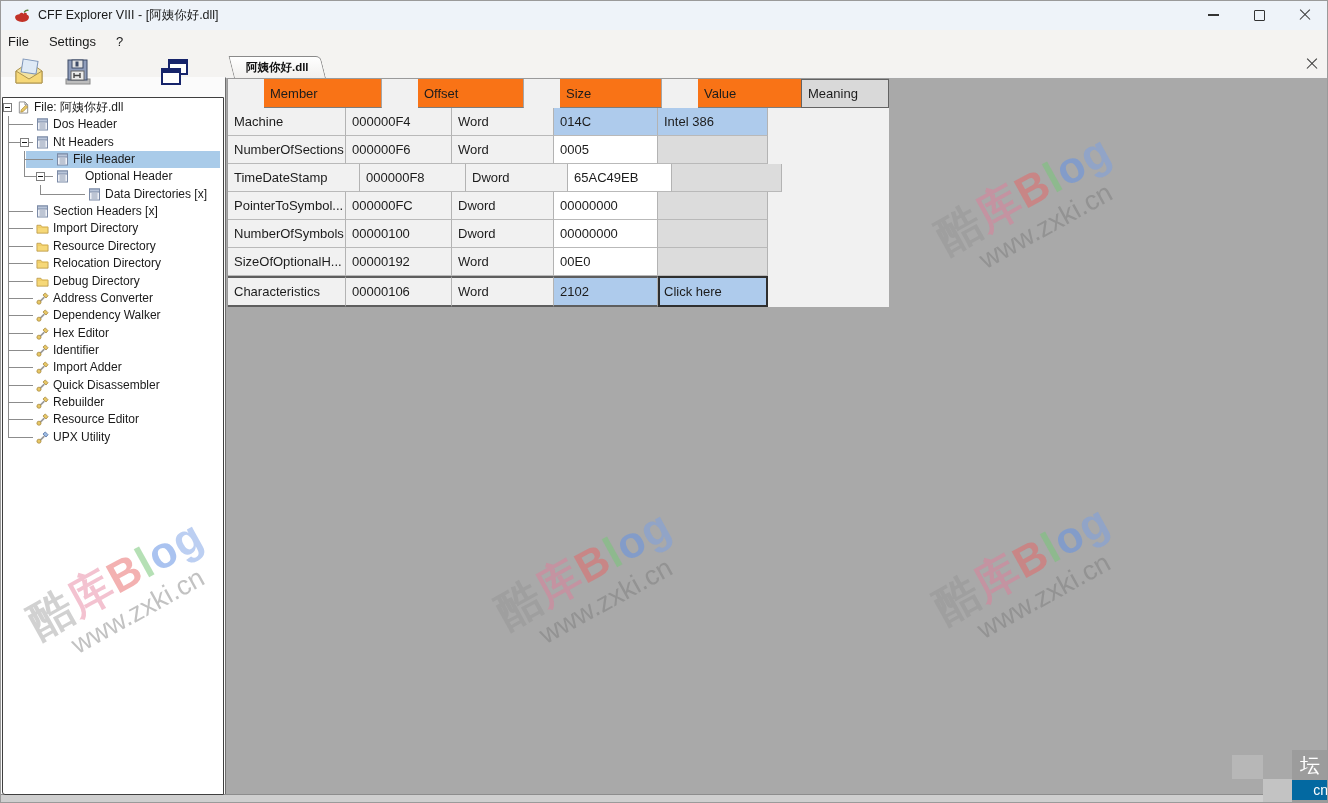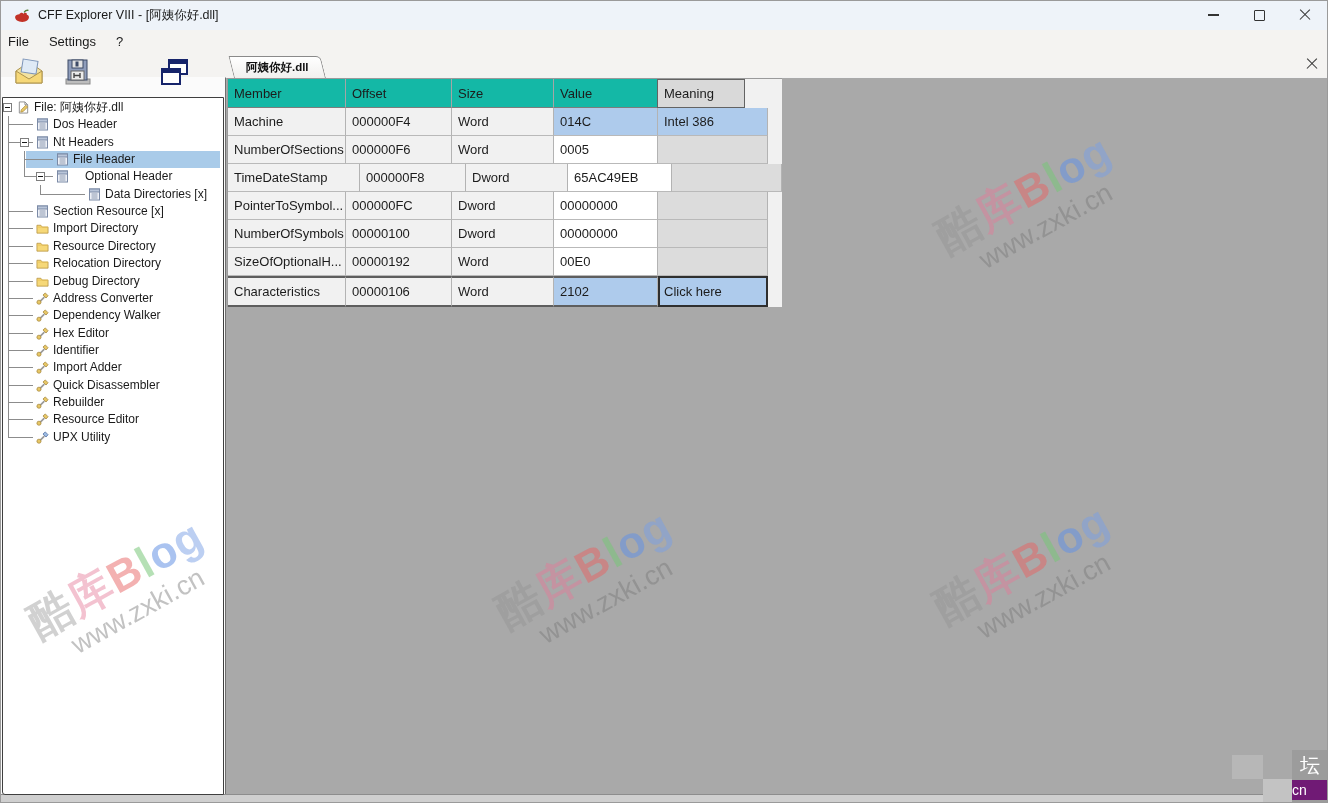--- a/index.html
+++ b/index.html
@@ -55,21 +55,21 @@
   .tree-row .t-icon{position:absolute;top:2px;width:13px;height:13px;}
   .tree-row .t-icon svg{width:13px;height:13px;}
   .tree-row .t-label{position:absolute;top:0;white-space:nowrap;}
   .tree-row.bold .t-label{font-weight:normal;}
   .guide{position:absolute;width:1px;background:#8c8c8c;}
 
   
   .datatable{position:absolute;left:227px;top:78px;z-index:9;border-left:1px solid #9a9a9a;border-top:1px solid #9a9a9a;font-size:13px;color:#1c1c1c;background:#f1f1f1;}
   .trow{display:flex;}
   .tcell{box-sizing:border-box;border-right:1px solid #b3b3b3;border-bottom:1px solid #b9b9b9;padding:0 6px;display:flex;align-items:center;overflow:hidden;white-space:nowrap;}
-  .h .tcell{height:29px;background:#14b8a6;border-bottom:1px solid #7d7d7d;border-right:1px solid #a5a5a5;}
+  .h .tcell{height:29px;background:#f97316;border-bottom:1px solid #7d7d7d;border-right:1px solid #a5a5a5;margin-left:36px;}
   .h .tcell.c-meaning{background:#d9d9d9;border:1px solid #636363;border-bottom:1px solid #636363;margin-left:-1px;}
   .r .tcell{height:28px;}
   .c-member,.c-offset,.c-size{background:#f1f1f1;}
   .c-value{background:#ffffff;}
   .c-meaning{background:#dcdcdc;}
   .tcell.sel{background:#aecbec;}
   .r.emph .tcell{border-top:2px solid #5e5e5e;border-bottom:2px solid #5e5e5e;height:31px;}
   .tcell.focused{outline:2px solid #2f2f2f;outline-offset:-2px;}
 
   
@@ -82,21 +82,21 @@
   .wm-a{left:26px;top:548px;}
   .wm-b{left:494px;top:538px;}
   .wm-c{left:932px;top:533px;}
   .wm-d{left:934px;top:163px;}
 
   
   .corner-sq1{position:absolute;left:1232px;top:755px;width:31px;height:24px;background:#b7b7b7;z-index:31;}
   .corner-sq2{position:absolute;left:1263px;top:779px;width:30px;height:24px;background:#c3c3c3;z-index:31;}
   .corner-badge{position:absolute;left:1292px;top:750px;width:36px;height:53px;background:#9c9c9c;z-index:32;}
   .corner-badge .cb-char{display:block;text-align:center;color:#fff;font-size:20px;line-height:30px;}
-  .corner-badge .cb-sub{display:block;text-align:left;color:#fff;font-size:14px;line-height:20px;background:#701a75;}
+  .corner-badge .cb-sub{display:block;text-align:right;color:#fff;font-size:14px;line-height:20px;background:#0369a1;}
 </style>
 </head>
 <body>
 
 <div class="chrome"></div>
 <div class="left-strip"></div>
 <div class="mdi"></div>
 <div class="bottom-strip"></div>
 
 <div class="titlebar">
@@ -219,21 +219,21 @@
         </svg></span>
       <span class="t-label" style="left: 105px;">Data Directories [x]</span>
     </div>
     <div class="tree-row" style="top: 106px;">
       <span class="tick" style="left: 8px; width: 25px;"></span>
       <span class="t-icon" style="left: 36px;"><svg viewBox="0 0 13 13">
           <rect x="1.5" y="1" width="10" height="11" fill="#eef1f7" stroke="#7b8aa6"></rect>
           <rect x="1.5" y="1" width="10" height="3" fill="#b9c5d9" stroke="#7b8aa6"></rect>
           <path d="M3.5 6h6M3.5 8h6M3.5 10h6" stroke="#8c99b0" stroke-width="1"></path>
         </svg></span>
-      <span class="t-label" style="left: 53px;">Section Resource [x]</span>
+      <span class="t-label" style="left: 53px;">Section Headers [x]</span>
     </div>
     <div class="tree-row" style="top: 123px;">
       <span class="tick" style="left: 8px; width: 25px;"></span>
       <span class="t-icon" style="left: 36px;"><svg viewBox="0 0 14 12">
           <path d="M1 2.5h4.2L6.8 4.5H13v6.5H1z" fill="#f6d878" stroke="#b28f3e" stroke-width=".8"></path>
           <path d="M1 4.5h12" stroke="#e9c45c" stroke-width="1"></path>
         </svg></span>
       <span class="t-label" style="left: 53px;">Import Directory</span>
     </div>
     <div class="tree-row" style="top: 141px;">

